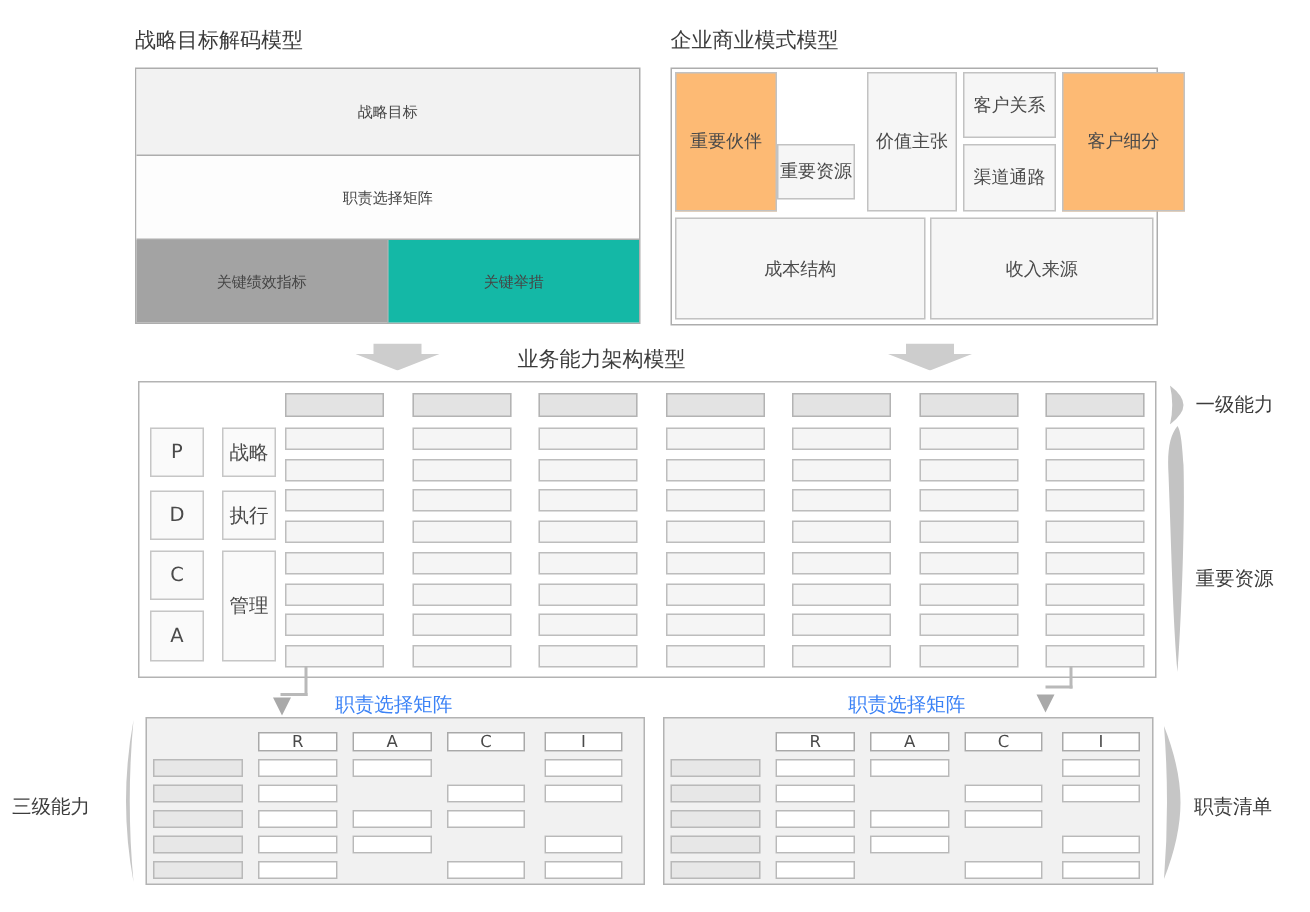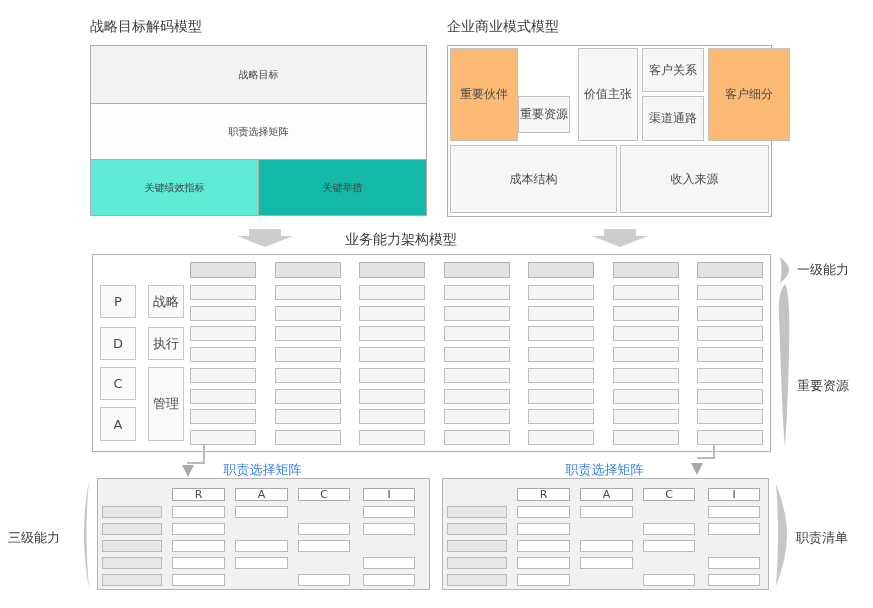--- a/index.html
+++ b/index.html
@@ -27,21 +27,21 @@
 <body>
 
 <div class="stage">
 
   <div class="abs sec-title" style="left:90px;top:18px;width:337px;">战略目标解码模型</div>
 
   <div class="abs panel" style="left:90px;top:45px;width:337px;height:171px;">
     <div class="prow" style="height:58px;background:#f2f2f2;border-bottom:1px solid #adadad;">战略目标</div>
     <div class="prow" style="height:56px;background:#fdfdfd;border-bottom:1px solid #adadad;">职责选择矩阵</div>
     <div style="display:flex;height:55px;">
-      <div class="prow" style="flex:1;background:#5eead4;border-right:1px solid #adadad;">关键绩效指标</div>
+      <div class="prow" style="flex:1;background:#a3a3a3;border-right:1px solid #adadad;">关键绩效指标</div>
       <div class="prow" style="flex:1;background:#14b8a6;">关键举措</div>
     </div>
   </div>
 
   <div class="abs sec-title" style="left:447px;top:18px;width:325px;">企业商业模式模型</div>
 
   <div class="abs panel" style="left:447px;top:45px;width:325px;height:172px;">
     <div class="bmc-cell bmc-dark" style="left:2px;top:2px;width:68px;height:93px;">重要伙伴</div>
     <div class="bmc-cell" style="left:70px;top:50px;width:52px;height:37px;">重要资源</div>
     <div class="bmc-cell" style="left:130px;top:2px;width:60px;height:93px;">价值主张</div>

